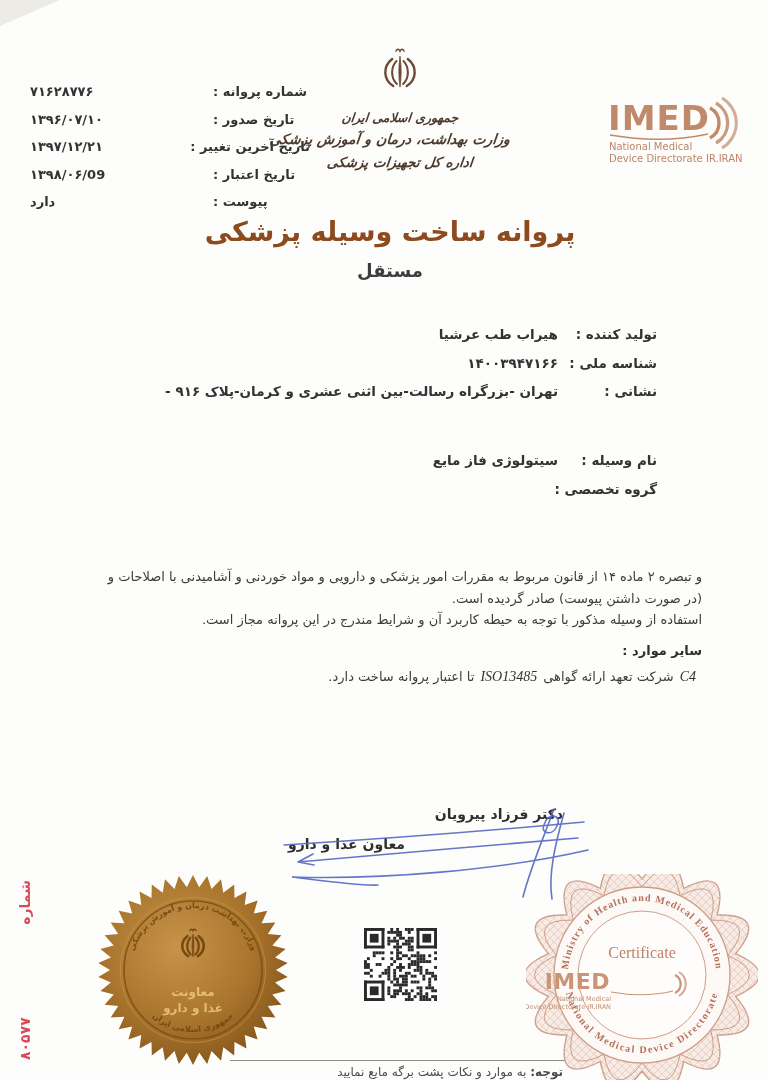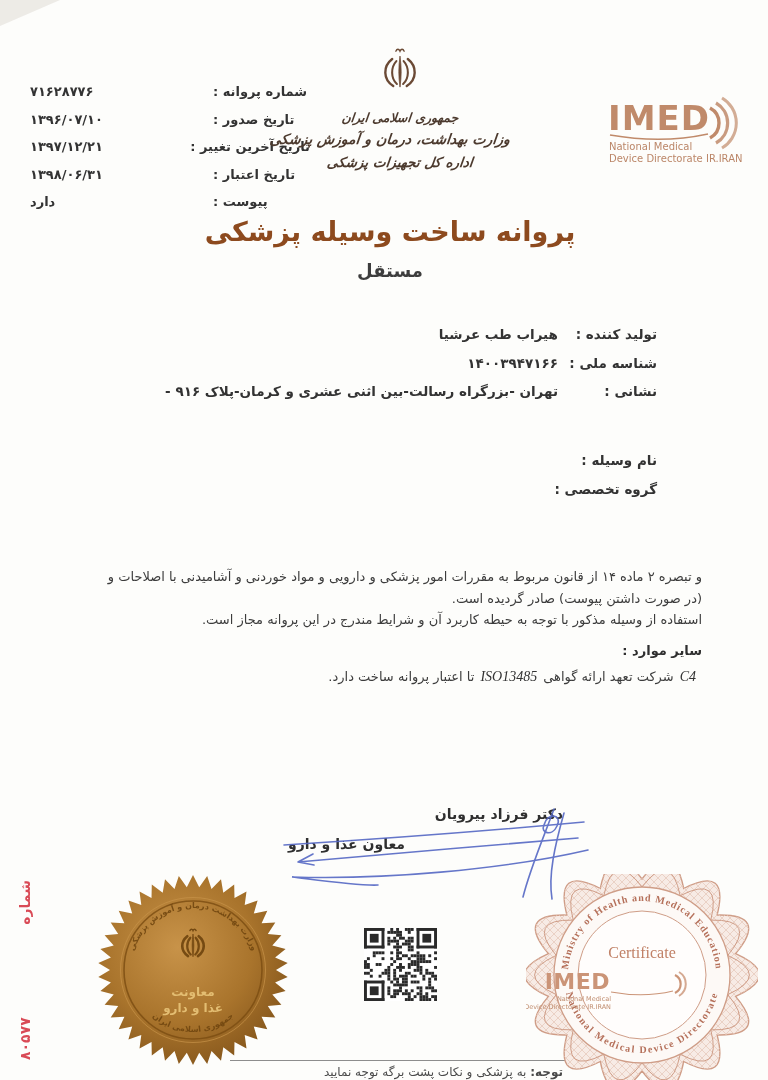--- a/index.html
+++ b/index.html
@@ -86,21 +86,21 @@
     <div class="frow">
       <span class="flabel">تاریخ صدور :</span>
       <span class="fvalue">۱۳۹۶/۰۷/۱۰</span>
     </div>
     <div class="frow">
       <span class="flabel">تاریخ آخرین تغییر :</span>
       <span class="fvalue">۱۳۹۷/۱۲/۲۱</span>
     </div>
     <div class="frow">
       <span class="flabel">تاریخ اعتبار :</span>
-      <span class="fvalue">۱۳۹۸/۰۶/۳۱</span>
+      <span class="fvalue">۱۳۹۸/۰۶/09</span>
     </div>
     <div class="frow">
       <span class="flabel">پیوست :</span>
       <span class="fvalue">دارد</span>
     </div>
   </div>
 
   <div class="abs ministry">
     <svg class="emblem" viewBox="0 0 100 100">
       <g stroke="#6b4a35" fill="none" stroke-linecap="round">
@@ -143,20 +143,21 @@
     </div>
     <div class="frow">
       <span class="flabel">نشانی :</span>
       <span class="fvalue">تهران -بزرگراه رسالت-بین اثنی عشری و کرمان-پلاک ۹۱۶ -</span>
     </div>
   </div>
 
   <div class="abs infoblock device">
     <div class="frow">
       <span class="flabel">نام وسیله :</span>
+      <span class="fvalue">سیتولوژی فاز مایع</span>
     </div>
     <div class="frow">
       <span class="flabel">گروه تخصصی :</span>
     </div>
   </div>
 
   <div class="abs legal">
     <div>و تبصره ۲ ماده ۱۴ از قانون مربوط  به مقررات امور پزشکی و دارویی و مواد خوردنی و آشامیدنی  با اصلاحات  و</div>
     <div>(در صورت داشتن پیوست) صادر گردیده است.</div>
     <div>استفاده از وسیله مذکور با توجه به حیطه کاربرد آن و شرایط مندرج در این پروانه مجاز است.</div>
@@ -426,21 +427,21 @@
         <rect x="46.72" y="70.08" width="2.92" height="2.92"></rect>
         <rect x="55.48" y="70.08" width="2.92" height="2.92"></rect>
         <rect x="58.40" y="70.08" width="2.92" height="2.92"></rect>
         <rect x="61.32" y="70.08" width="2.92" height="2.92"></rect>
         <rect x="64.24" y="70.08" width="2.92" height="2.92"></rect>
         <rect x="70.08" y="70.08" width="2.92" height="2.92"></rect>
       </g>
   </svg>
 
   <div class="abs bottom-rule"></div>
-  <div class="abs footer-note"><b>توجه:</b><span> به پزشکی و نکات پشت برگه توجه نمایید</span></div>
+  <div class="abs footer-note"><b>توجه:</b><span> به موارد و نکات پشت برگه مایع نمایید</span></div>
 
   <svg class="abs stamp" viewBox="0 0 232 206">
     <defs>
       <pattern id="lat" width="8" height="8" patternUnits="userSpaceOnUse">
         <path d="M0,8 L8,0 M0,0 L8,8" stroke="#e7cabc" stroke-width="0.8" fill="none"></path>
       </pattern>
       <path id="sArcT" d="M42,101 A74,74 0 0 1 190,101"></path>
       <path id="sArcB" d="M38,101 A78,78 0 0 0 194,101"></path>
     </defs>
     <path id="petalA" fill="#f7ebe5" stroke="#cf9d87" stroke-width="1.4" d="M116.0,5.0 Q147.4,-36.5 157.7,14.5 Q203.9,-9.2 191.1,41.1 Q243.0,39.8 209.6,79.6 Q257.0,101.0 209.6,122.4 Q243.0,162.2 191.1,160.9 Q203.9,211.2 157.7,187.5 Q147.4,238.5 116.0,197.0 Q84.6,238.5 74.3,187.5 Q28.1,211.2 40.9,160.9 Q-11.0,162.2 22.4,122.4 Q-25.0,101.0 22.4,79.6 Q-11.0,39.8 40.9,41.1 Q28.1,-9.2 74.3,14.5 Q84.6,-36.5 116.0,5.0 Z"></path>

